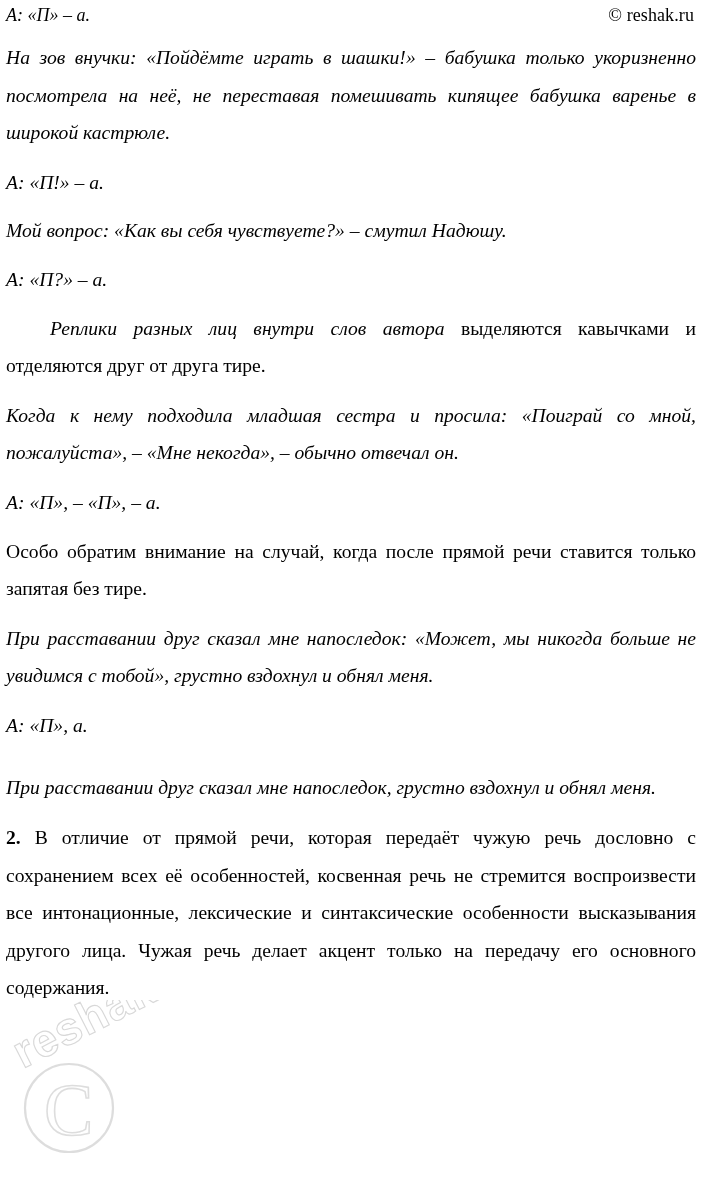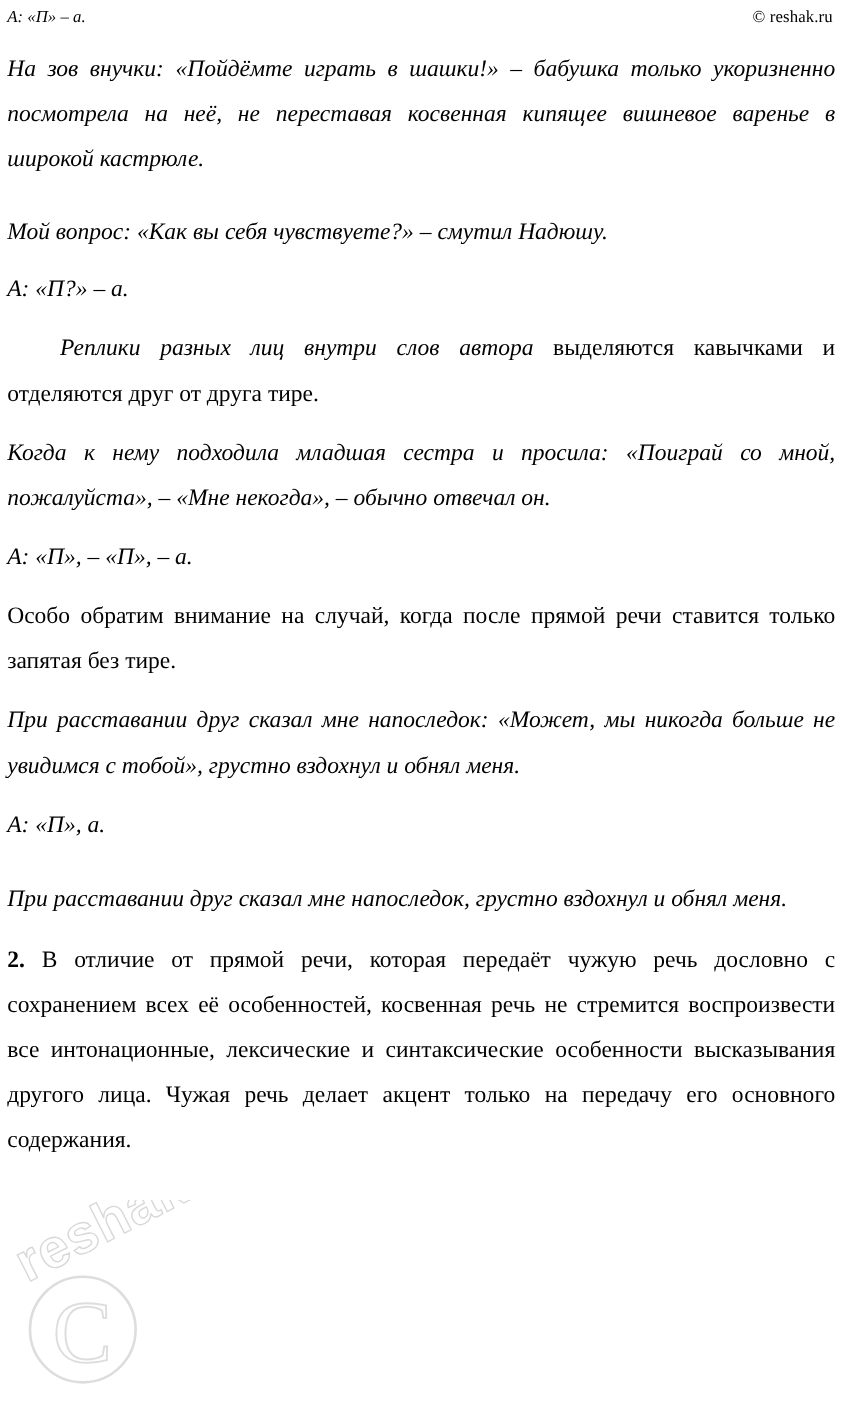--- a/index.html
+++ b/index.html
@@ -26,21 +26,21 @@
     z-index: 2;
   }
 
   
   .header-row {
     display: flex;
     align-items: baseline;
     justify-content: space-between;
     height: 30px;
     line-height: 30px;
-    font-size: 14px;
+    font-size: 18px;
   }
   .header-formula {
     font-style: italic;
     white-space: nowrap;
   }
   .header-credit {
     font-style: normal;
     white-space: nowrap;
     padding-right: 2px;
     letter-spacing: .1px;
@@ -125,24 +125,25 @@
 
 <div class="page">
 
   <div class="header-row">
     <span class="header-formula">А: «П» – а.</span>
     <span class="header-credit">© reshak.ru</span>
   </div>
 
   <div class="gap-top"></div>
 
-  <p class="para italic">На зов внучки: «Пойдёмте играть в шашки!» – бабушка только укоризненно посмотрела на неё, не переставая косвенная кипящее вишневое варенье в широкой кастрюле.</p>
+  <p class="para italic">На зов внучки: «Пойдёмте играть в шашки!» – бабушка только укоризненно посмотрела на неё, не переставая помешивать кипящее бабушка варенье в широкой кастрюле.</p>
 
   <div class="gap-a"></div>
 
+  <p class="para formula">А: «П!» – а.</p>
 
   <div class="gap-b"></div>
 
   <p class="para italic last-line-left">Мой вопрос: «Как вы себя чувствуете?» – смутил Надюшу.</p>
 
   <div class="gap-b"></div>
 
   <p class="para formula">А: «П?» – а.</p>
 
   <div class="gap-b"></div>

